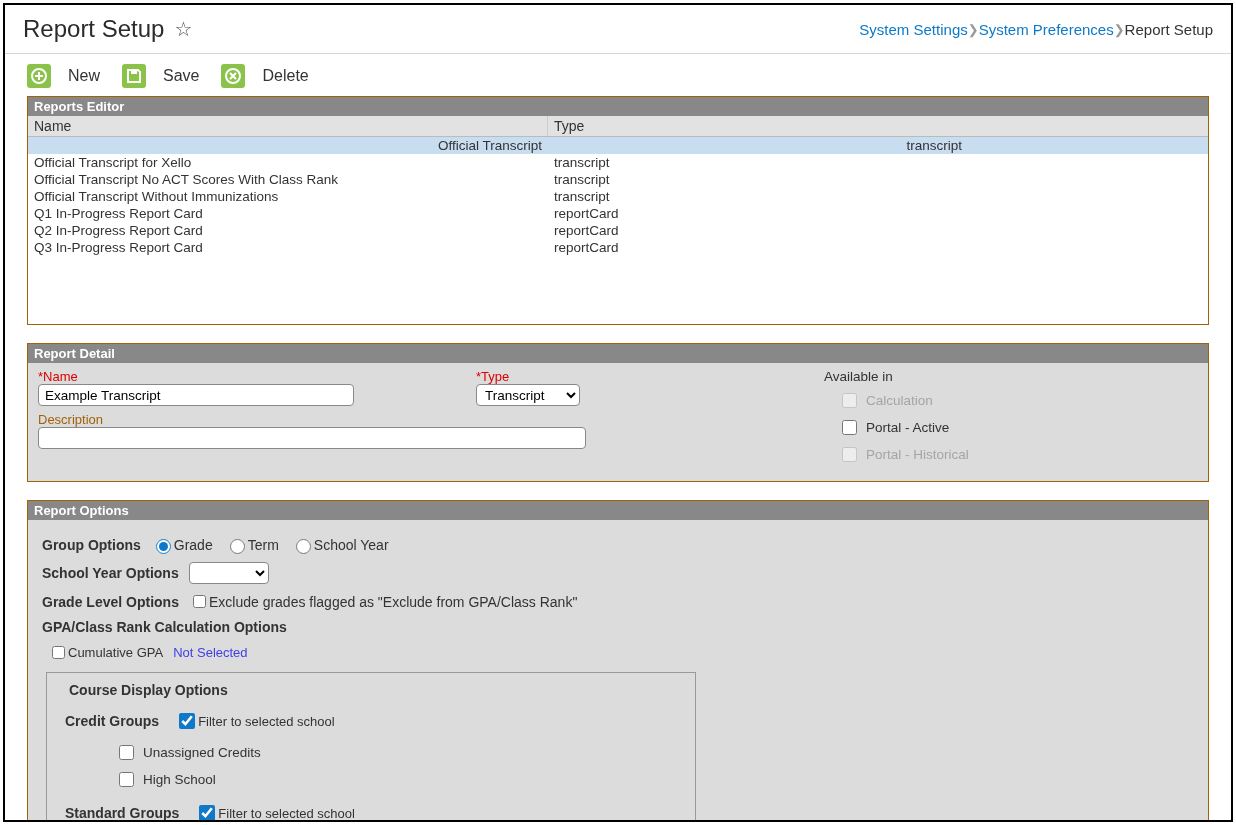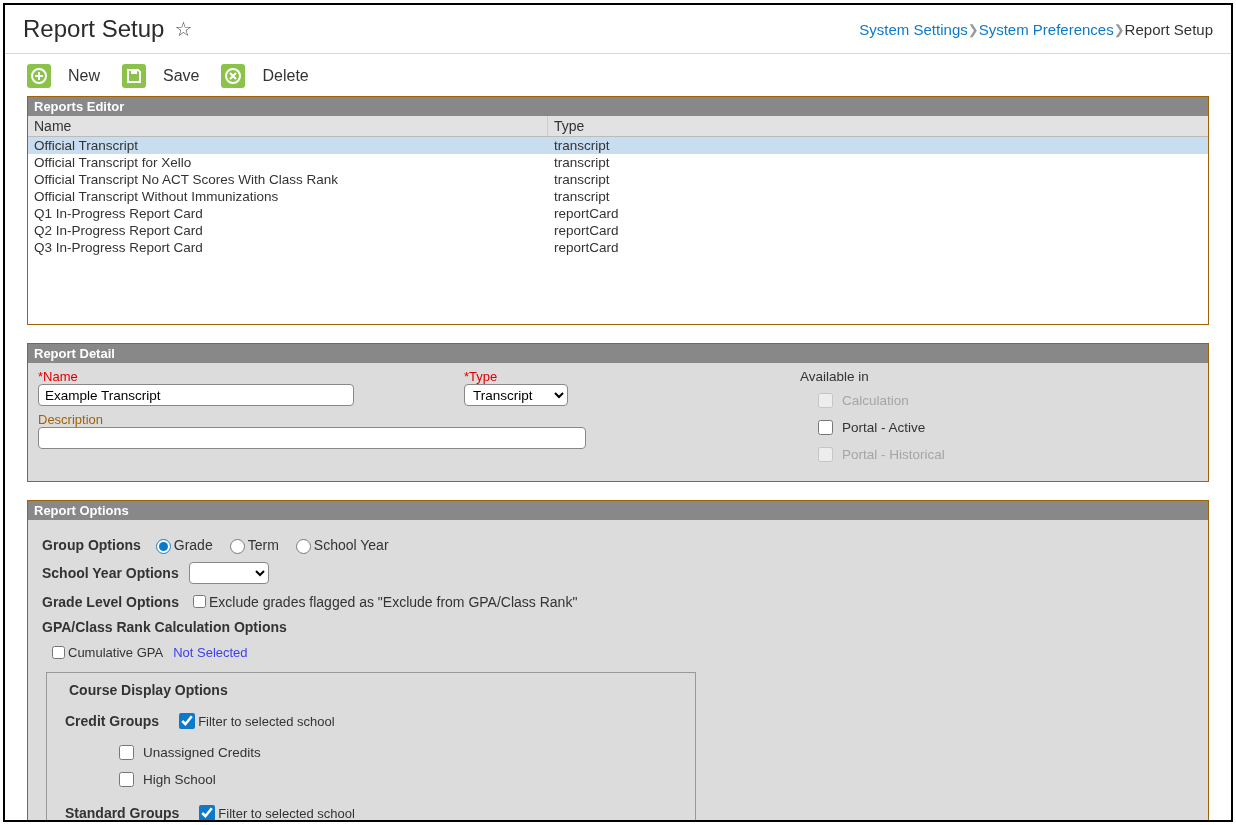--- a/index.html
+++ b/index.html
@@ -94,27 +94,27 @@
   .grid-body {
     background: #fff;
     height: 187px;
     overflow-y: scroll;
   }
   .row {
     display: flex;
     font-size: 13.5px;
     cursor: pointer;
   }
-  .row.selected { background: #c8ddf0; }
+  .row.selected { background: #c8ddf0; text-align: right; }
   .row .c1 { width: 520px; padding: 1px 6px; }
   .row .c2 { width: 420px; padding: 1px 6px; }
   .detail-body {
     padding: 6px 10px 10px 10px;
     display: flex;
-    gap: 16px;
+    gap: 28px;
   }
   .col-left { width: 410px; }
   .col-mid  { width: 320px; }
   .col-right { flex: 1; }
   .fld-label { font-size: 13px; color: #a16207; }
   .req { color: #d00; }
   .textbox {
     width: 316px;
     height: 22px;
     border: 1px solid #888;

